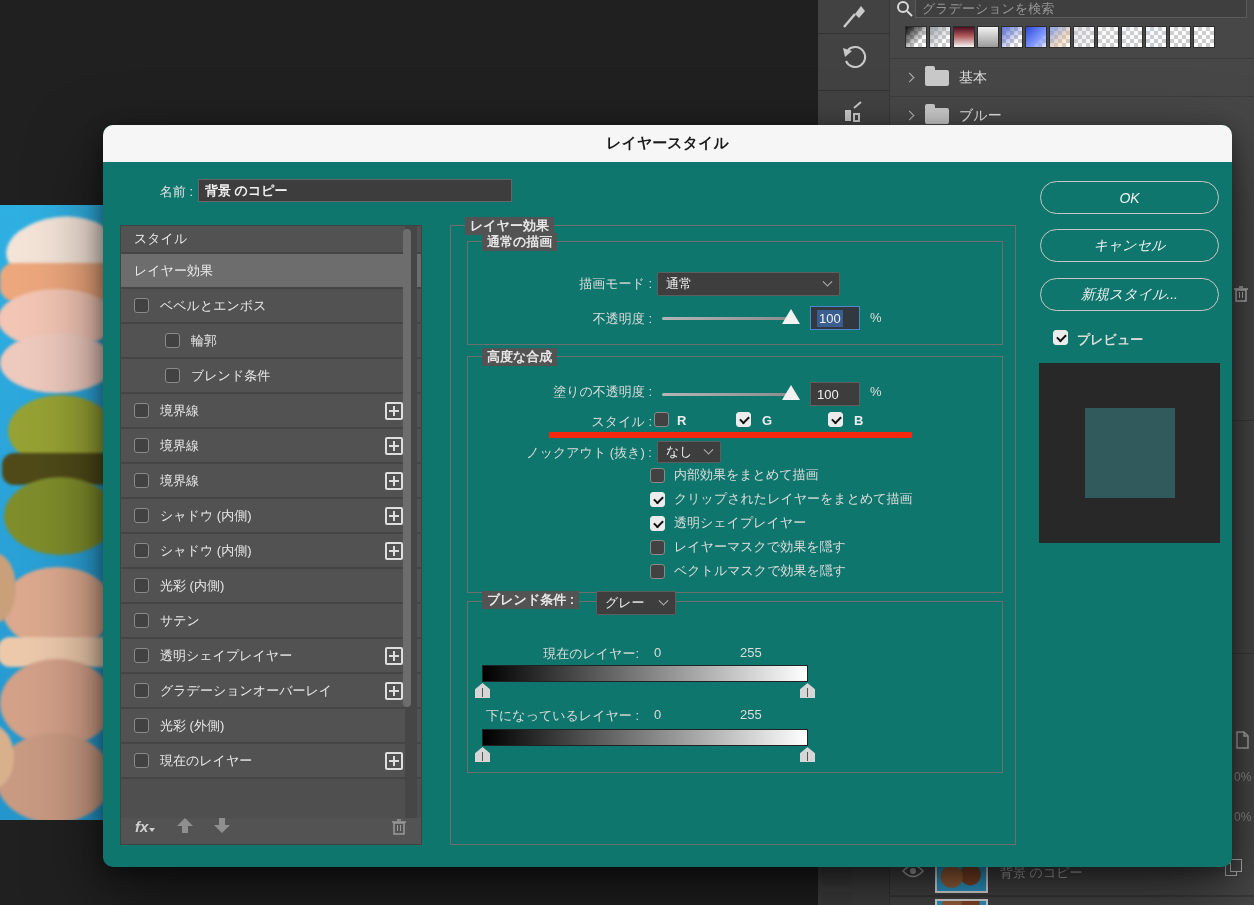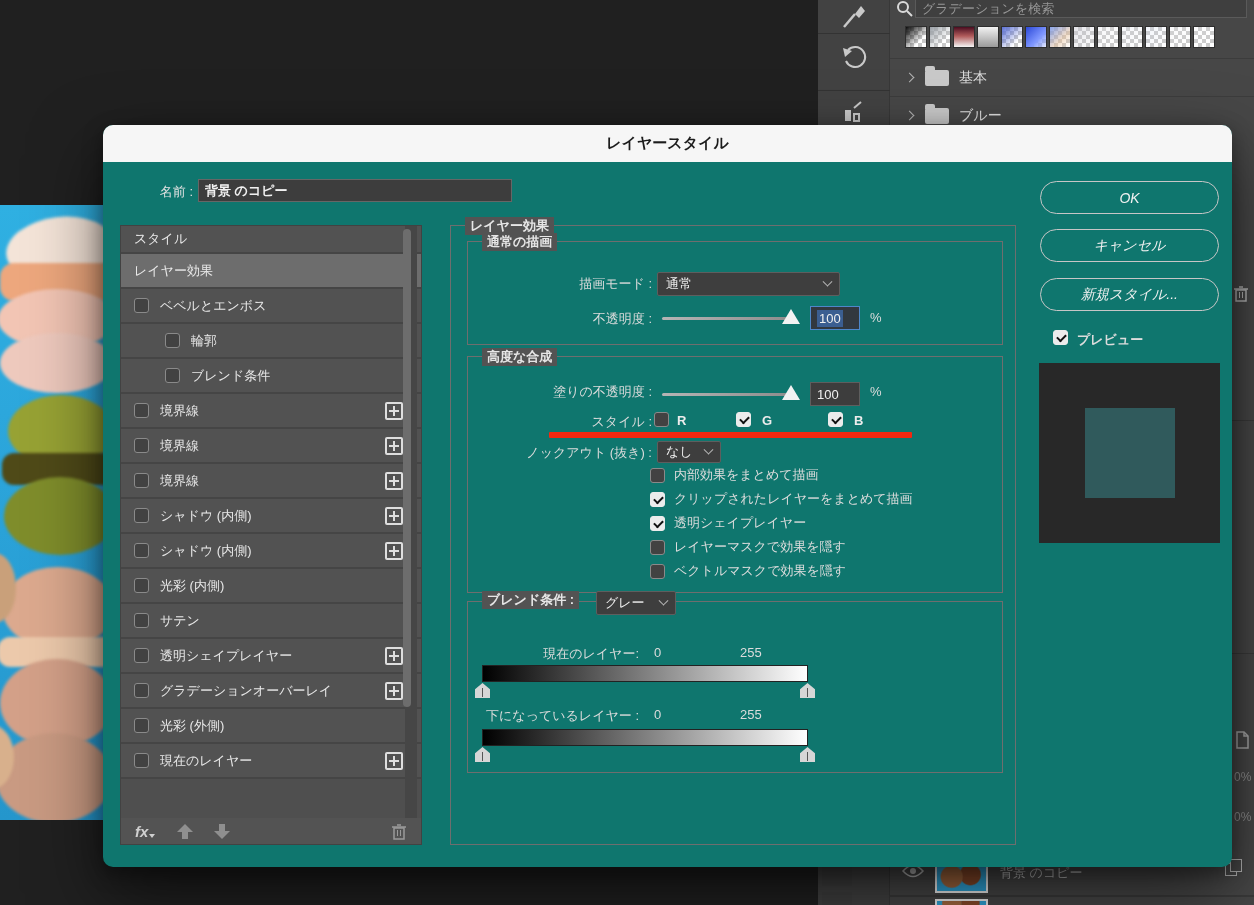--- a/index.html
+++ b/index.html
@@ -70,21 +70,21 @@
   .cb { position:relative; width:15px; height:15px; border-radius:3px; background:#424242; border:1px solid #8a8a8a; flex:0 0 auto; }
   .srow .cb { margin-right:11px; }
   .cb.checked { background:#ececec; border-color:#ececec; }
   .cb.checked::after { content:""; position:absolute; left:3px; top:3px; width:7px; height:4px;
                        border-left:2px solid #111; border-bottom:2px solid #111; transform:rotate(-45deg); }
   .plusbox { position:absolute; right:18px; top:8px; width:18px; height:18px; border:2px solid #dedede; border-radius:2px; }
   .plusbox::before { content:""; position:absolute; left:2px; top:6px; width:10px; height:2px; background:#dedede; }
   .plusbox::after { content:""; position:absolute; left:6px; top:2px; width:2px; height:10px; background:#dedede; }
   .scroll-track { position:absolute; right:4px; top:0; width:12px; height:592px; background:#464646; }
   .scroll-thumb { position:absolute; right:6px; top:3px; width:8px; height:478px; background:#6d6d6d; border-radius:4px; }
-  .styles-footer { position:relative; width:300px; height:26px; background:#535353; display:flex; align-items:center; }
+  .styles-footer { position:relative; width:300px; height:26px; background:#535353; display:flex; align-items:flex-start; }
   .fx-label { font-style:italic; font-weight:bold; color:#d0d0d0; font-size:15px; margin-left:14px; }
   .fx-caret { width:0; height:0; border-left:3px solid transparent; border-right:3px solid transparent;
               border-top:4px solid #d0d0d0; margin:10px 0 0 1px; }
 
   
   .fieldset { position:absolute; border:1px solid #6e6e6e; }
   .legend { position:absolute; top:-9px; left:14px; background:#535353; padding:0 5px; color:#e6e6e6;
             font-size:13px; font-weight:bold; white-space:nowrap; }
   .flabel { position:absolute; color:#dcdcdc; font-size:13px; white-space:nowrap; }
   .r-align { text-align:right; }

